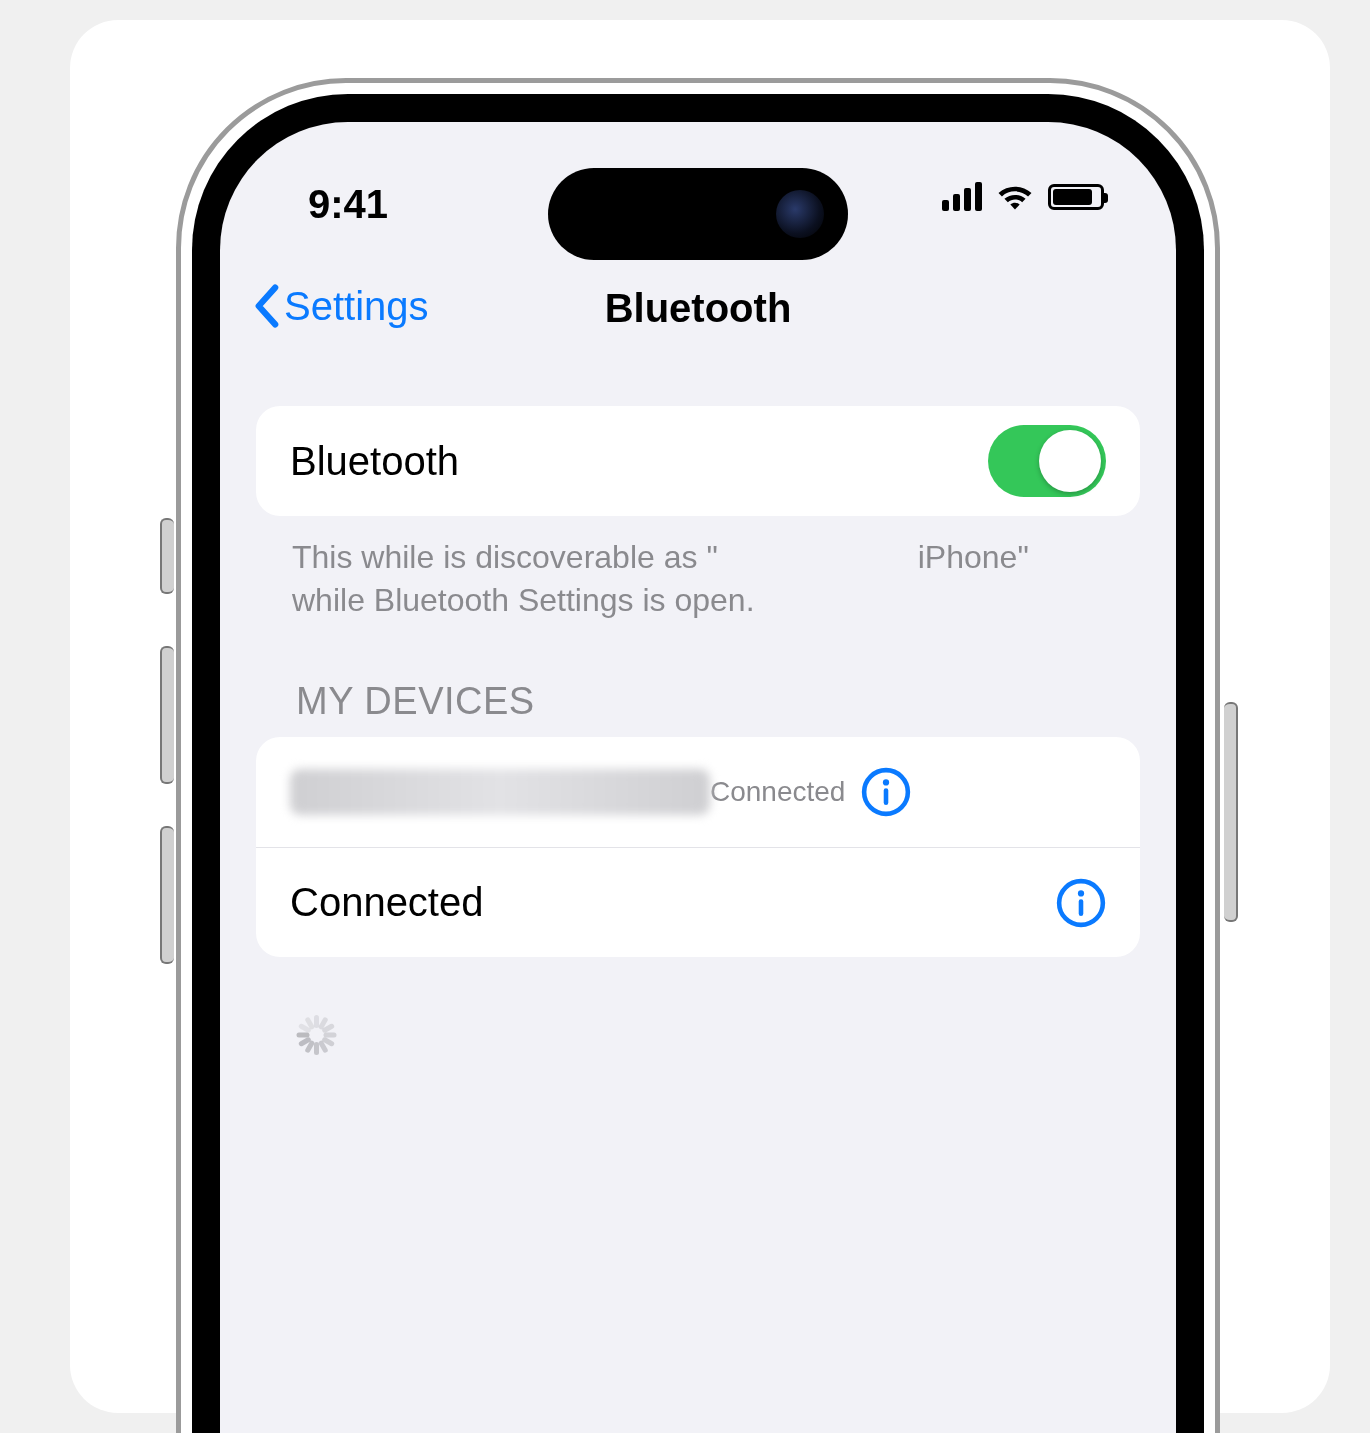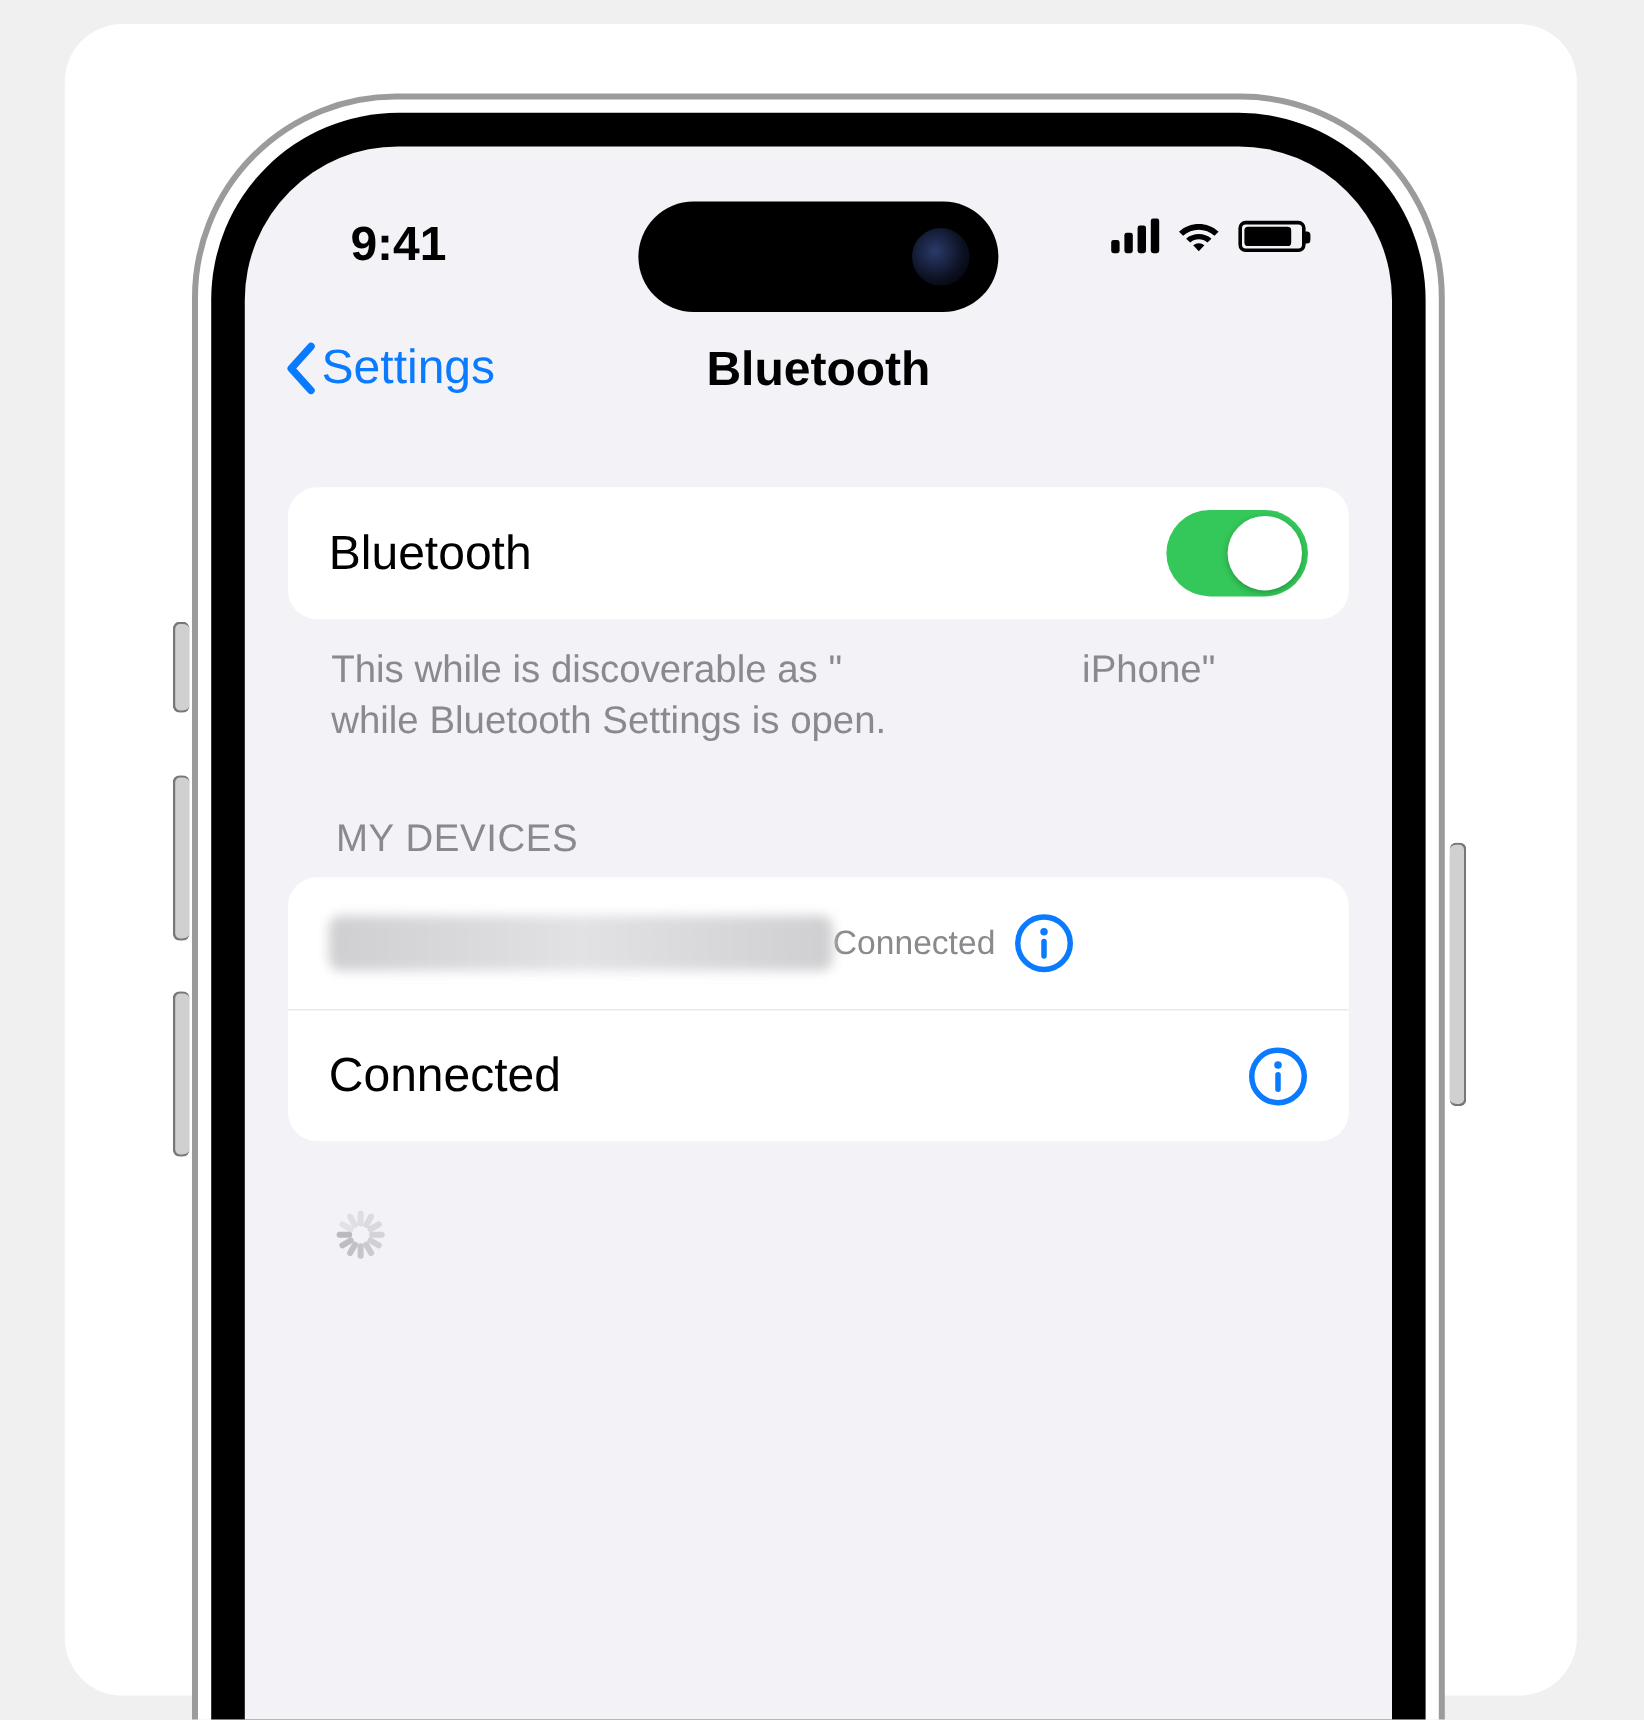--- a/index.html
+++ b/index.html
@@ -8,20 +8,21 @@
       height: 1433px;
       background: #f0f0f0;
       font-family: -apple-system, "Helvetica Neue", Helvetica, Arial, sans-serif;
       overflow: hidden;
     }
     .stage {
       width: 1264px;
       height: 1433px;
       position: relative;
       background: #f0f0f0;
+      margin-left: 16px;
     }
     .card {
       position: absolute;
       left: 54px;
       top: 20px;
       width: 1260px;
       height: 1393px;
       background: #fff;
       border-radius: 48px;
     }
@@ -117,21 +118,21 @@
     .nav-bar {
       position: relative;
       height: 92px;
       width: 100%;
     }
     .nav-back {
       position: absolute;
       left: 32px;
       top: 14px;
       display: flex;
-      align-items: center;
+      align-items: flex-start;
       color: #0a7aff;
       font-size: 40px;
       gap: 4px;
       cursor: pointer;
     }
     .nav-title {
       position: absolute;
       left: 0; right: 0;
       top: 16px;
       text-align: center;
@@ -172,21 +173,21 @@
     .footer-note {
       padding: 20px 36px 0 36px;
       font-size: 32px;
       line-height: 1.35;
       color: #8a8a8e;
     }
     .footer-note .gap { display:inline-block; width: 200px; }
 
     .section-header {
       padding: 58px 40px 14px 40px;
-      font-size: 32px;
+      font-size: 38px;
       letter-spacing: 0.5px;
       color: #8a8a8e;
       text-transform: uppercase;
       display: flex;
       align-items: center;
       gap: 18px;
     }
 
     
     .toggle {

